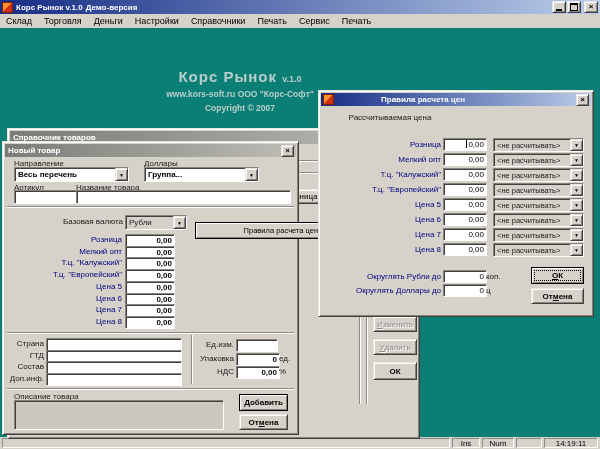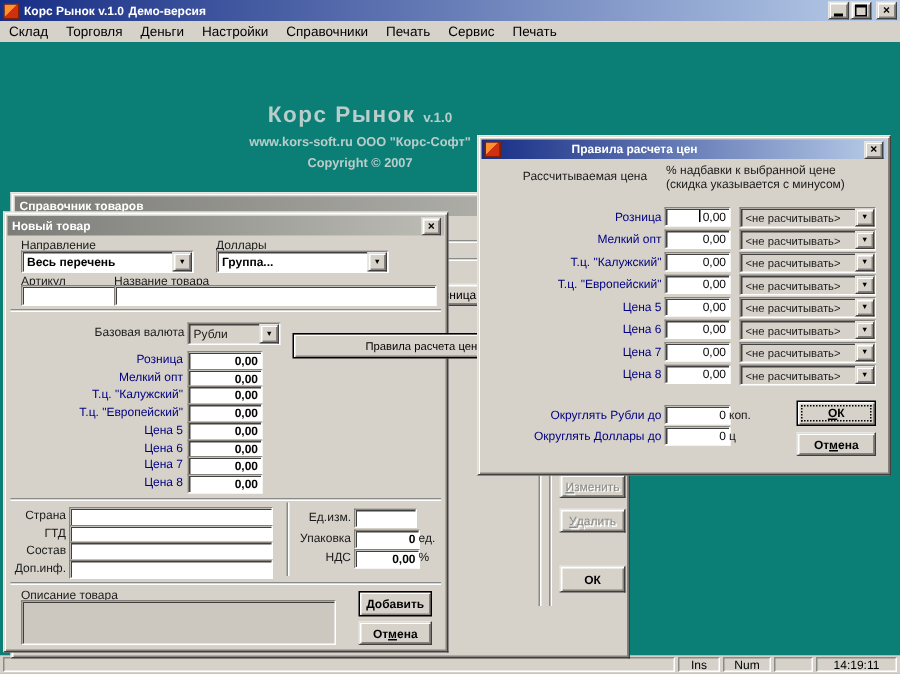--- a/index.html
+++ b/index.html
@@ -115,21 +115,21 @@
     </div>
     <div class="abs etch-h" style="left:288px;top:31px;width:52px;"></div>
     <div class="abs etch-h" style="left:288px;top:43px;width:52px;"></div>
     <div class="abs raised" style="left:250px;top:60px;width:86px;height:13px;display:flex;align-items:center;justify-content:center;font-size:8px;">
         <span>Розница</span>
       </div>
     <div class="abs etch-v" style="left:351px;top:185px;height:90px;"></div>
     <div class="abs etch-v" style="left:358px;top:185px;height:90px;"></div>
     <div class="abs btn disabled" style="left:365px;top:187px;width:42px;height:14px;"><u>И</u>зменить</div>
     <div class="abs btn disabled" style="left:365px;top:210px;width:42px;height:14px;"><u>У</u>далить</div>
-    <div class="abs btn bold" style="left:365px;top:248px;width:42px;height:16px;text-align:right;">ОК</div>
+    <div class="abs btn bold" style="left:365px;top:233px;width:42px;height:16px;text-align:right;">ОК</div>
   </div>
 
   <div class="abs win" style="left:2px;top:141px;width:295px;height:292px;z-index:20;">
     <div class="abs tb tb-inactive" style="left:2px;top:2px;width:291px;height:13px;">
       <span class="tb-text">Новый товар</span>
       <span style="flex:1"></span>
       <span class="btn" style="width:11px;height:10px;margin-right:2px;">
           <span class="closeglyph">×</span>
         </span>
     </div>
@@ -211,24 +211,20 @@
     <div class="abs tb tb-active" style="left:2px;top:2px;width:270px;height:13px;">
       <span class="appicon"></span>
       <span class="tb-text">Правила расчета цен</span>
       <span style="flex:1"></span>
       <span class="btn" style="width:11px;height:10px;margin-right:2px;">
           <span class="closeglyph">×</span>
         </span>
     </div>
 
     <div class="abs lbl" style="left:15px;top:22px;width:112px;justify-content:center;text-align:left;">Рассчитываемая цена</div>
-    <div class="abs" style="left:125px;top:18px;width:145px;font-size:8px;color:#1a1a1a;line-height:9px;">
-      <div>% надбавки к выбранной цене</div>
-      <div>(скидка указывается с минусом)</div>
-    </div>
 
     <div class="abs lbl navy right" style="left:4px;top:49px;width:118px;">Розница</div>
     <div class="abs inp numlite" style="left:124px;top:47px;width:40px;height:11px;position:absolute;">
         <span class="caret" style="left:22px;"></span>
         <span>0,00</span>
       </div>
     <div class="abs combo" style="left:174px;top:47px;width:89px;height:12px;">
         <span class="combo-text">&lt;не расчитывать&gt;</span>
         <span class="combo-btn">▼</span>
       </div>

